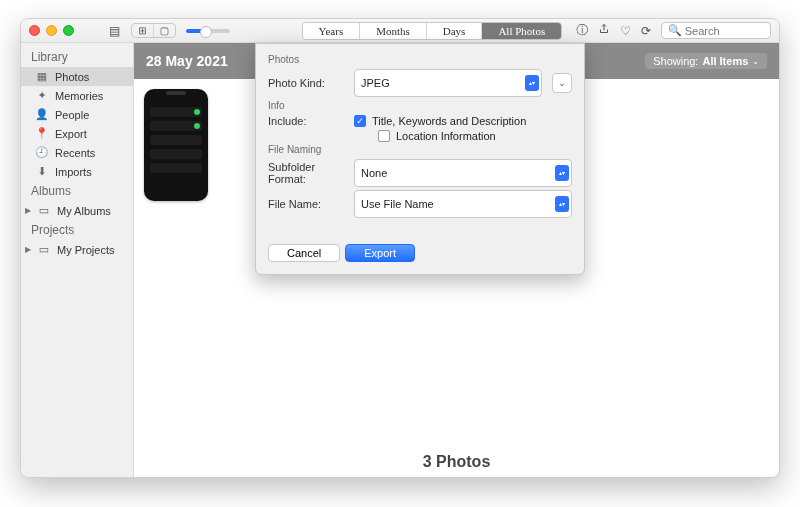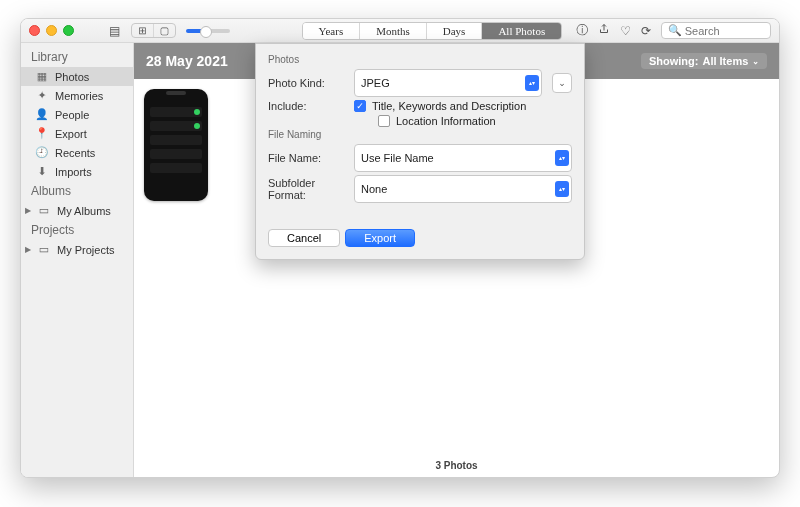--- a/index.html
+++ b/index.html
@@ -39,30 +39,30 @@
 .sidebar { width:113px; background:#f0f0f0; border-right:1px solid #d8d8d8; padding: 4px 0; font-size:11px; color:#333; }
 .sb-header { padding: 3px 10px; color:#6a6a6a; font-size:12px; }
 .sb-item { padding: 3px 8px 3px 14px; display:flex; align-items:center; gap:6px; cursor:default; }
 .sb-item.selected { background:#d8d8d8; }
 .sb-item .disclosure { position:absolute; left:4px; font-size:8px; color:#777; }
 .sb-item.has-disclosure { position:relative; padding-left:16px; }
 .sb-icon { width:14px; text-align:center; color:#6a6a6a; font-size:11px; }
 
 .main { flex:1; background:#fff; display:flex; flex-direction:column; position:relative;border-radius:22px; }
 .main-header { height:36px; background:#8a8a8a; color:#fff; display:flex; align-items:center; padding:0 12px; font-size:14px; font-weight:600; justify-content:space-between; }
-.showing { background:rgba(255,255,255,0.15); border-radius:4px; padding:2px 8px; font-size:11px; font-weight:bold; display:flex; gap:4px; align-items:center; }
+.showing { background:rgba(255,255,255,0.15); border-radius:4px; padding:2px 8px; font-size:11px; font-weight:normal; display:flex; gap:4px; align-items:center; }
 .chev-down { font-size:8px; }
 
 .thumbs { flex:1; padding:10px; display:flex; gap:8px; align-content:flex-start; flex-wrap:wrap; }
 .thumb { width:64px; height:112px; background:#111; border-radius:10px; position:relative; box-shadow:0 1px 3px rgba(0,0,0,0.3); overflow:hidden; }
 .thumb::before { content:''; position:absolute; top:2px; left:50%; transform:translateX(-50%); width:20px; height:4px; background:#333; border-radius:2px; }
 .thumb .row { position:absolute; left:6px; right:6px; height:10px; background:#1e1e1e; border-radius:2px; }
 .thumb .dot-g { position:absolute; right:8px; width:6px; height:6px; background:#33d060; border-radius:3px; }
 
-.footer { text-align:center; padding:6px; font-size:10px; font-weight:600; color:#444; }
+.footer { text-align:center; padding:6px; font-size:16px; font-weight:600; color:#444; }
 
 
 .dialog { position:absolute; top:0; left:234px; width:330px; background:#f0f0f0; border:1px solid #c8c8c8; border-radius:0 0 6px 6px; box-shadow:0 8px 20px rgba(0,0,0,0.25); padding: 8px 12px 12px; font-size:11px; color:#222; }
 .section-label { color:#6a6a6a; font-size:10px; margin-top:2px; margin-bottom:4px; }
 .row-f { display:flex; align-items:center; gap:6px; margin:3px 0; }
 .row-f label { width:80px; color:#333; }
 .select { flex:1; background:#fff; border:1px solid #c8c8c8; border-radius:4px; padding:2px 6px; display:flex; justify-content:space-between; align-items:center; height:28px; }
 .select .arrows { background:#2e74ff; color:#fff; border-radius:3px; width:14px; height:16px; display:flex; flex-direction:column; align-items:center; justify-content:center; font-size:6px; line-height:6px; margin-right:-4px; }
 .disclosure-btn { width:20px; height:20px; border:1px solid #c8c8c8; border-radius:4px; background:#fff; display:flex; align-items:center; justify-content:center; font-size:9px; color:#555; margin-left:4px; }
 .checkbox { width:12px; height:12px; border:1px solid #999; border-radius:2px; background:#fff; display:inline-flex; align-items:center; justify-content:center; font-size:9px; color:#fff; }
@@ -186,45 +186,46 @@
       <div class="section-label">Photos</div>
       <div class="row-f">
         <label>Photo Kind:</label>
         <div class="select">
           <span>JPEG</span>
           <span class="arrows">▴▾</span>
         </div>
         <div class="disclosure-btn">⌄</div>
       </div>
 
+      <div class="section-label">Info</div>
       <div class="row-f">
         <label>Include:</label>
         <span class="checkbox checked">✓</span>
         <span>Title, Keywords and Description</span>
       </div>
       <div class="indent">
         <span class="checkbox"></span>
         <span>Location Information</span>
       </div>
 
       <div class="section-label">File Naming</div>
+      <div class="row-f">
+        <label>Subfolder Format:</label>
+        <div class="select">
+          <span>None</span>
+          <span class="arrows">▴▾</span>
+        </div>
+      </div>
       <div class="row-f">
         <label>File Name:</label>
         <div class="select">
           <span>Use File Name</span>
           <span class="arrows">▴▾</span>
         </div>
       </div>
-      <div class="row-f">
-        <label>Subfolder Format:</label>
-        <div class="select">
-          <span>None</span>
-          <span class="arrows">▴▾</span>
-        </div>
-      </div>
 
       <div class="dialog-buttons">
         <button class="btn">Cancel</button>
         <button class="btn primary">Export</button>
       </div>
     </div>
 
   </div>
 </div>
 

